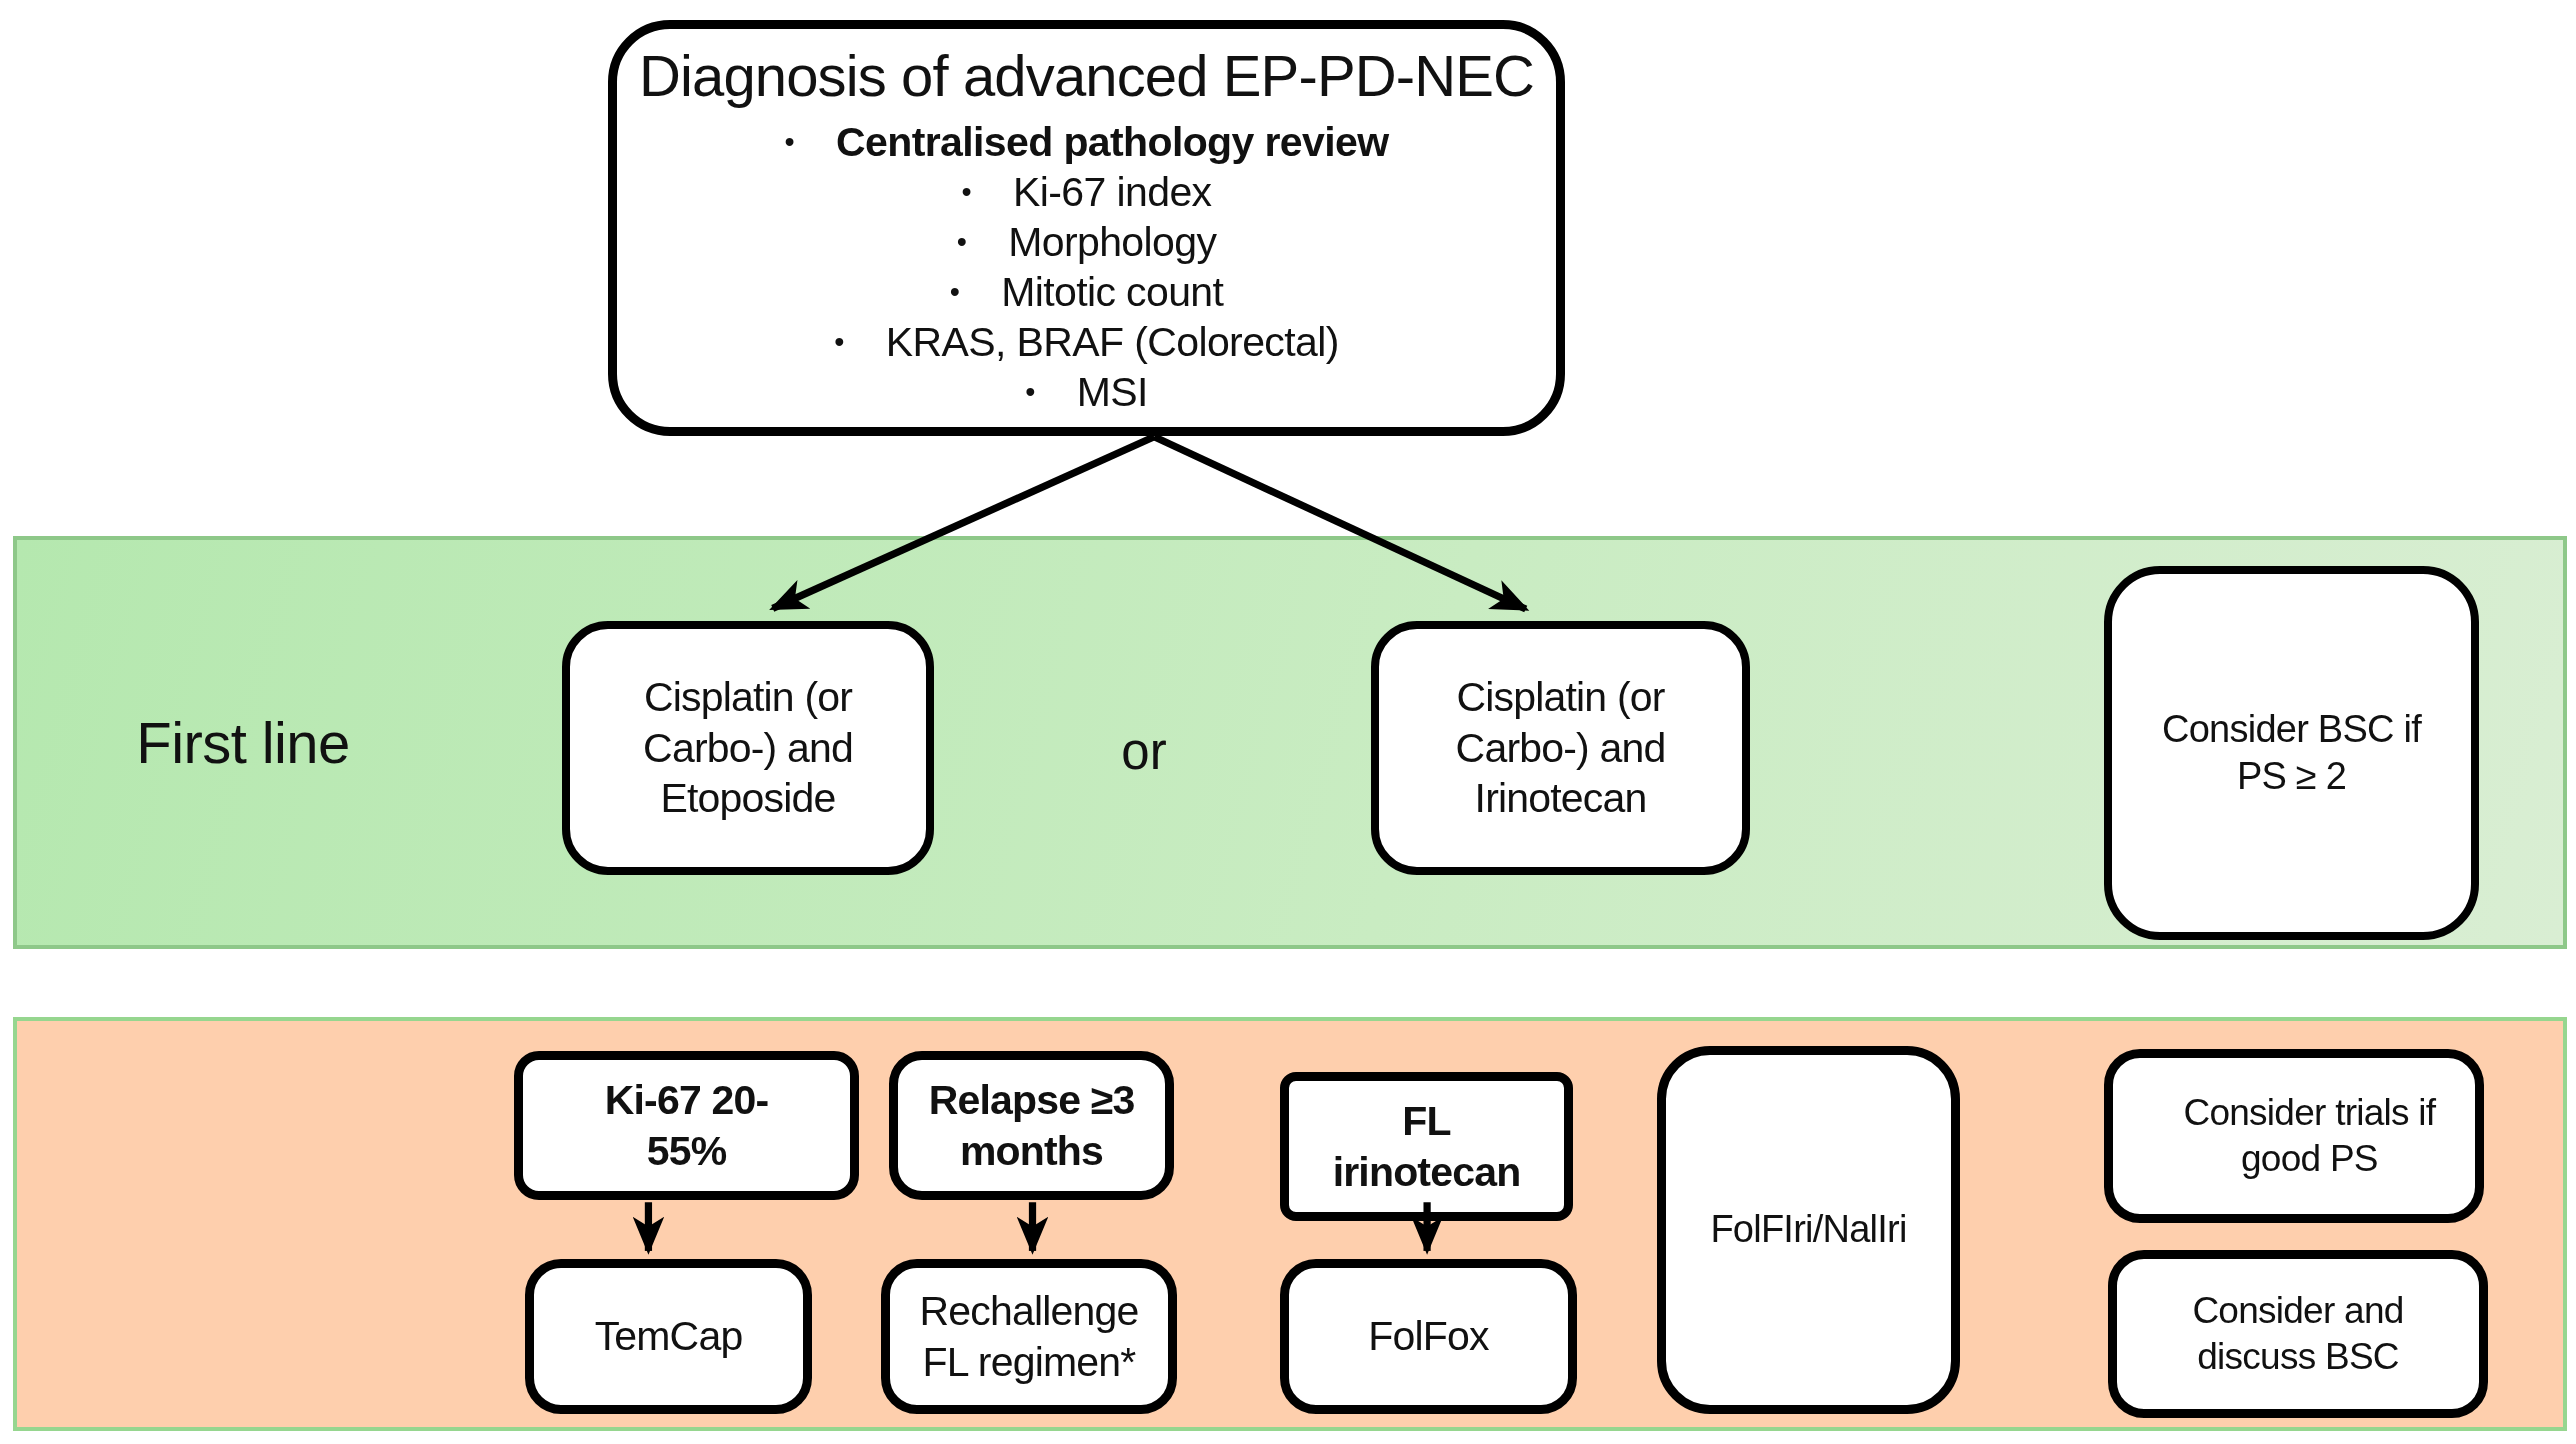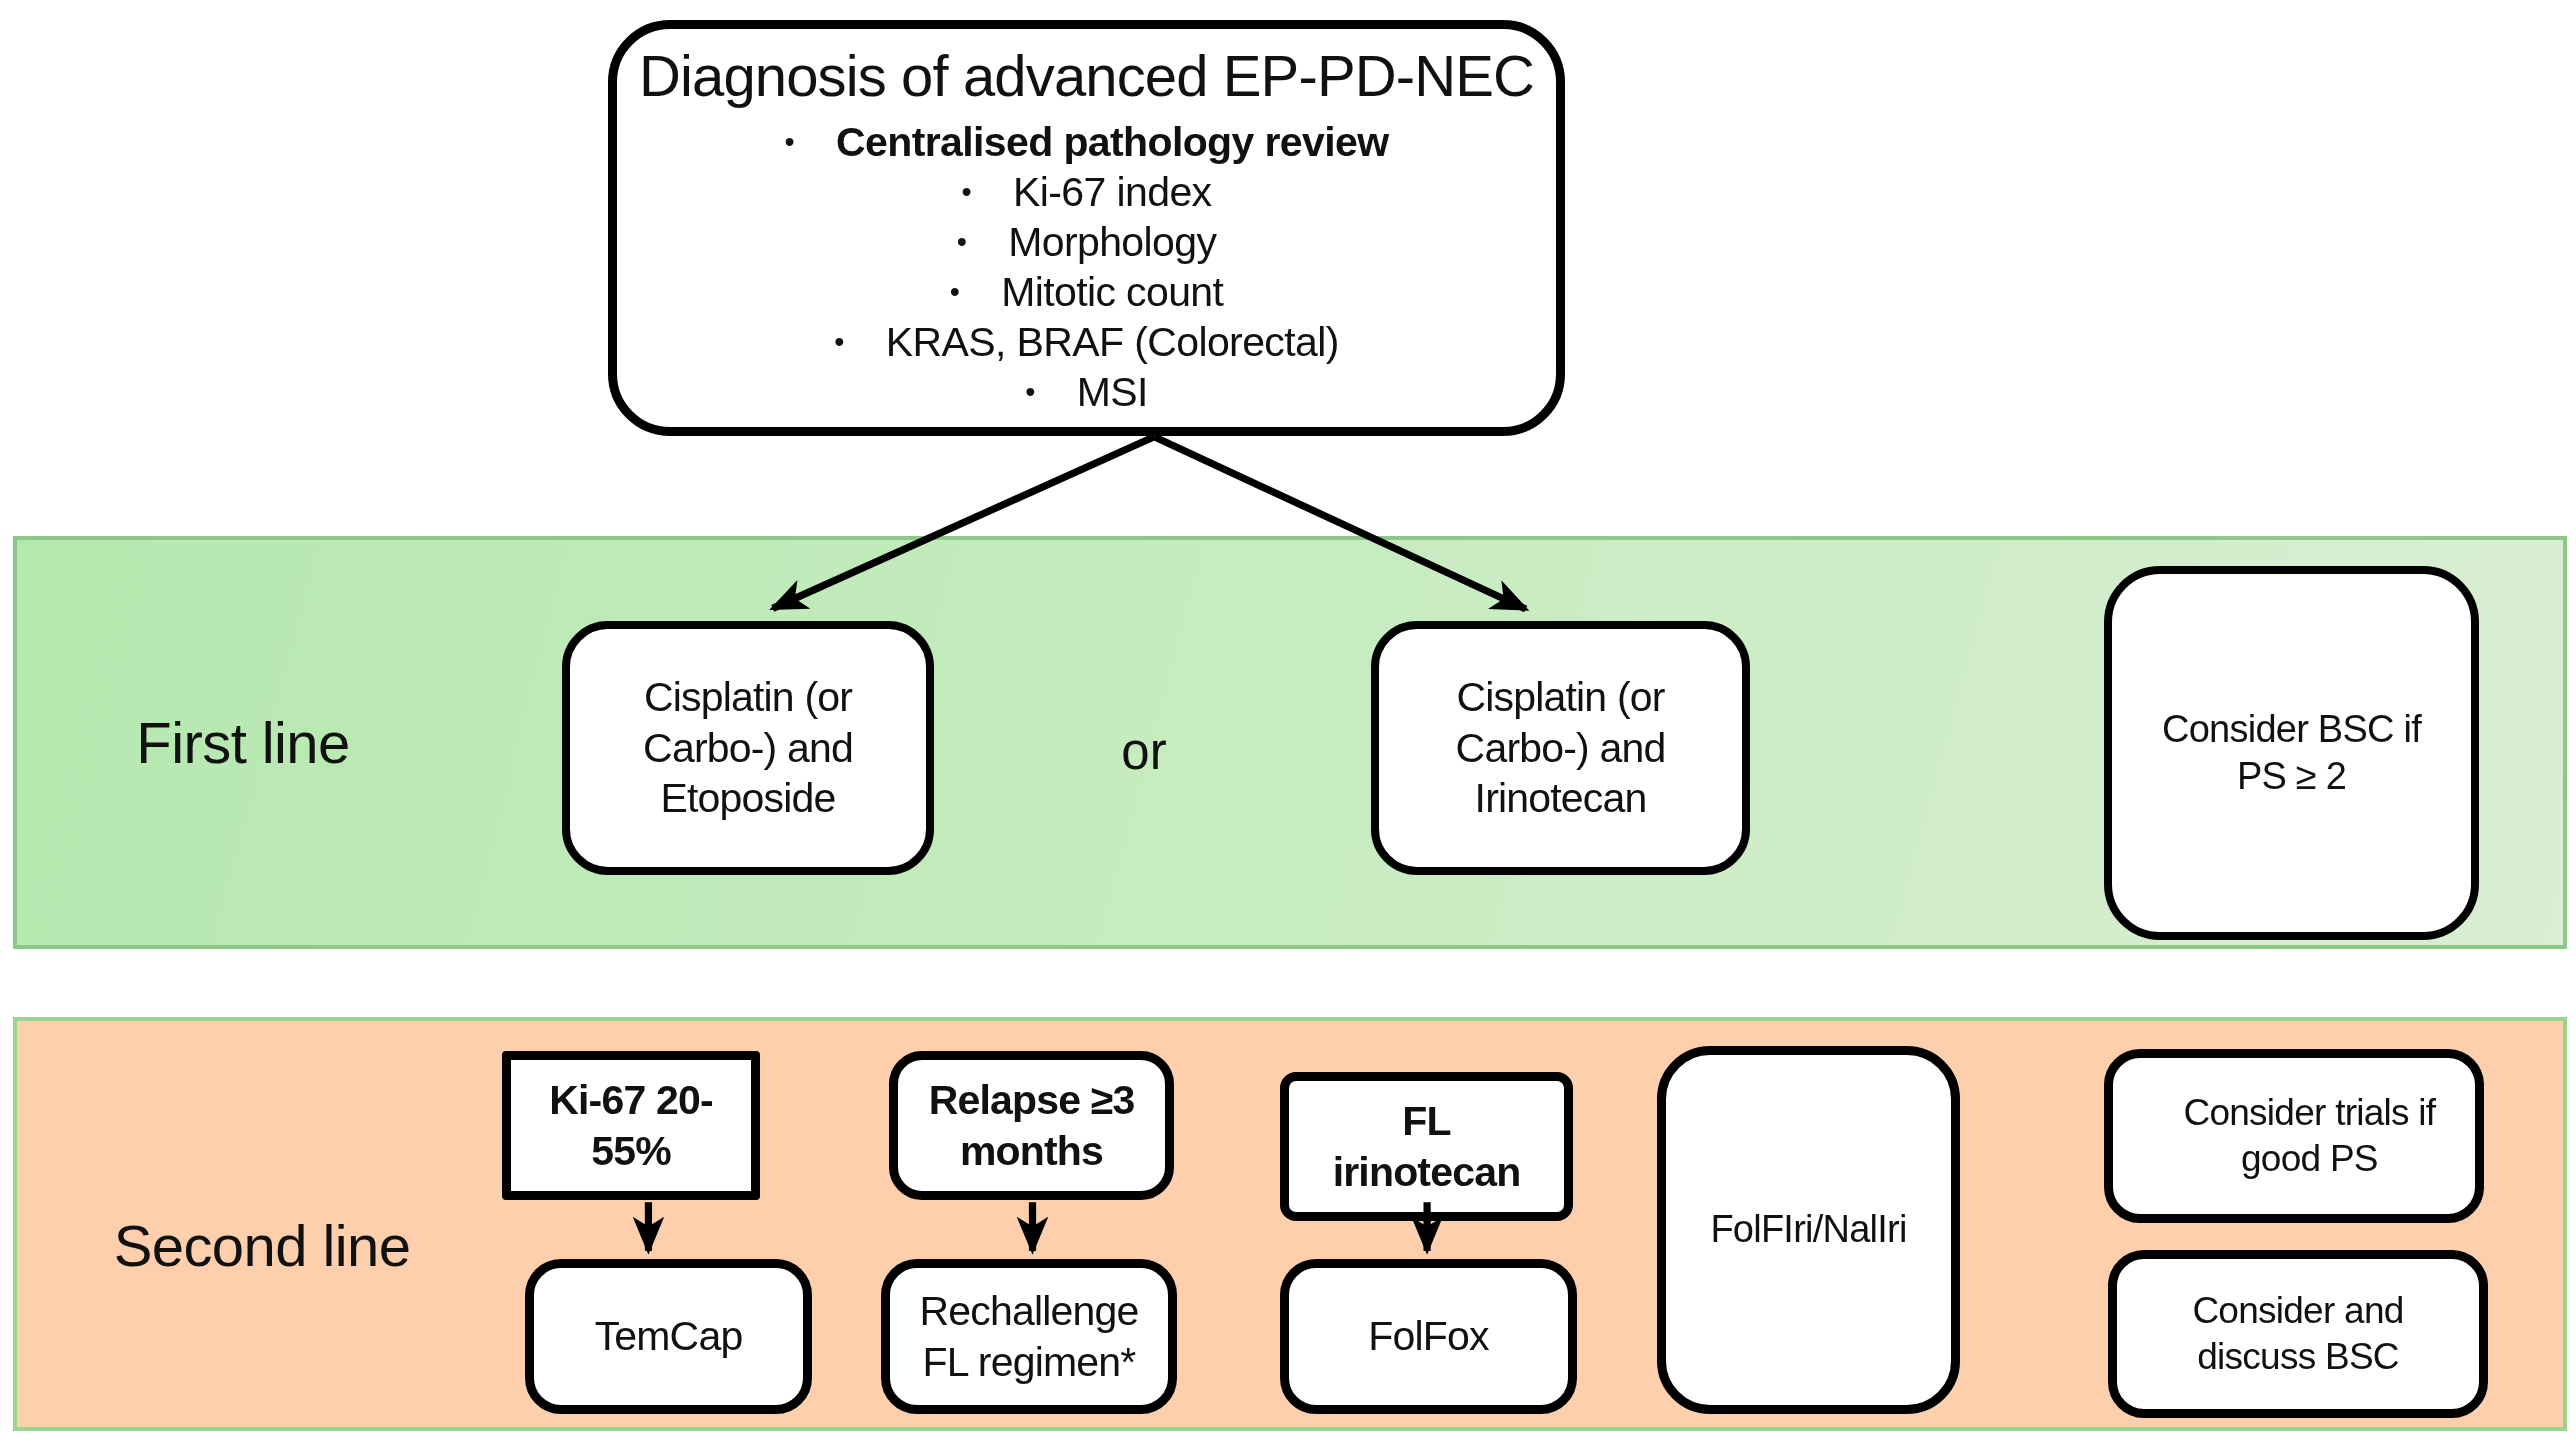--- a/index.html
+++ b/index.html
@@ -95,23 +95,22 @@
 
   <div class="or-label" style="left:1144px; top:751px;">or</div>
 
   <div class="node" style="left:1371px; top:621px; width:379px; height:254px; border-radius:46px;">Cisplatin (or
 Carbo-) and
 Irinotecan</div>
 
   <div class="node" style="left:2104px; top:566px; width:375px; height:374px; border-radius:56px; font-size:38px;">Consider BSC if
 PS ≥ 2</div>
 
-  <div class="band-label" style="left:262px; top:1245px;">Second line</div>
 
-  <div class="node bold" style="left:502px; top:1051px; width:258px; height:149px; border-radius:4px; border-width:9.2px;">Ki-67 20-
+  <div class="node bold" style="left:514px; top:1051px; width:345px; height:149px; border-radius:25px; border-width:9.2px;">Ki-67 20-
 55%</div>
   <div class="node" style="left:525px; top:1259px; width:287px; height:155px; border-radius:36px; border-width:9.2px;text-align:center;">TemCap</div>
 
   <div class="node bold" style="left:889px; top:1051px; width:285px; height:149px; border-radius:33px; border-width:9.2px;">Relapse ≥3
 months</div>
   <div class="node" style="left:881px; top:1259px; width:296px; height:155px; border-radius:36px; border-width:9.2px;">Rechallenge
 FL regimen*</div>
 
   <div class="node bold" style="left:1280px; top:1072px; width:293px; height:149px; border-radius:16px; border-width:9.2px;">FL
 irinotecan</div>

